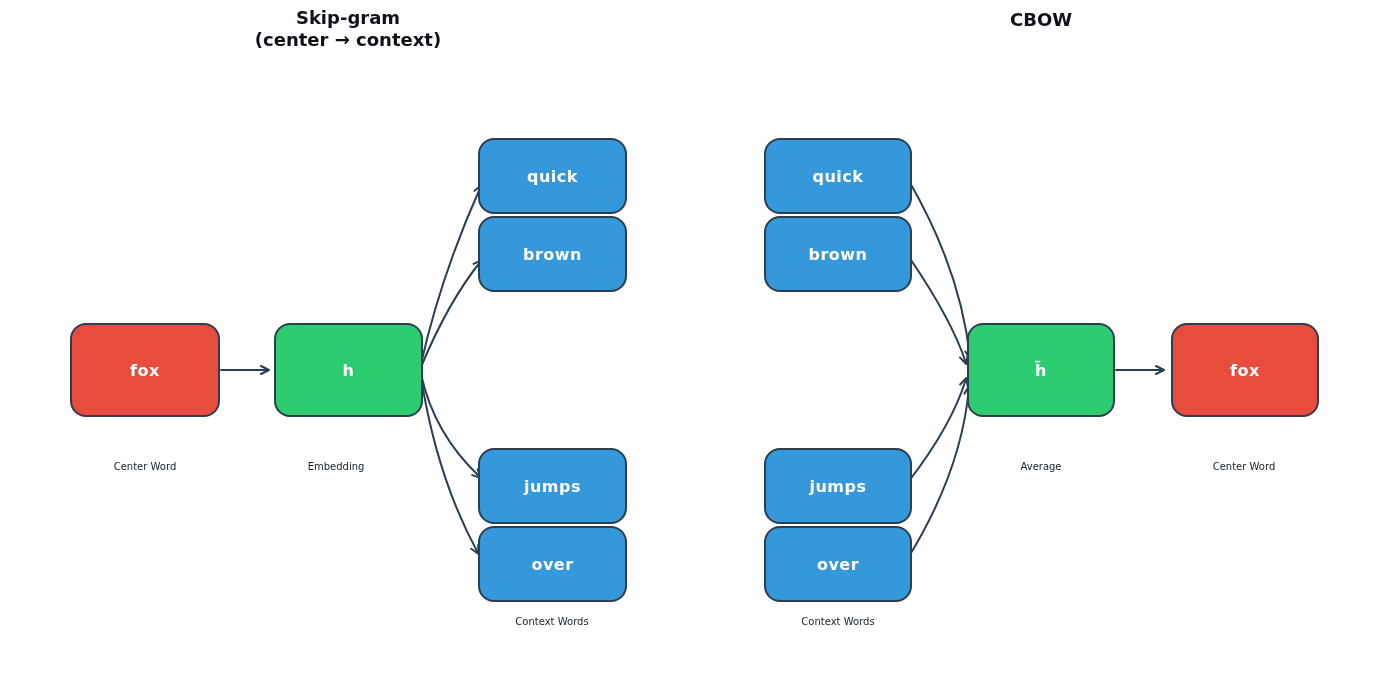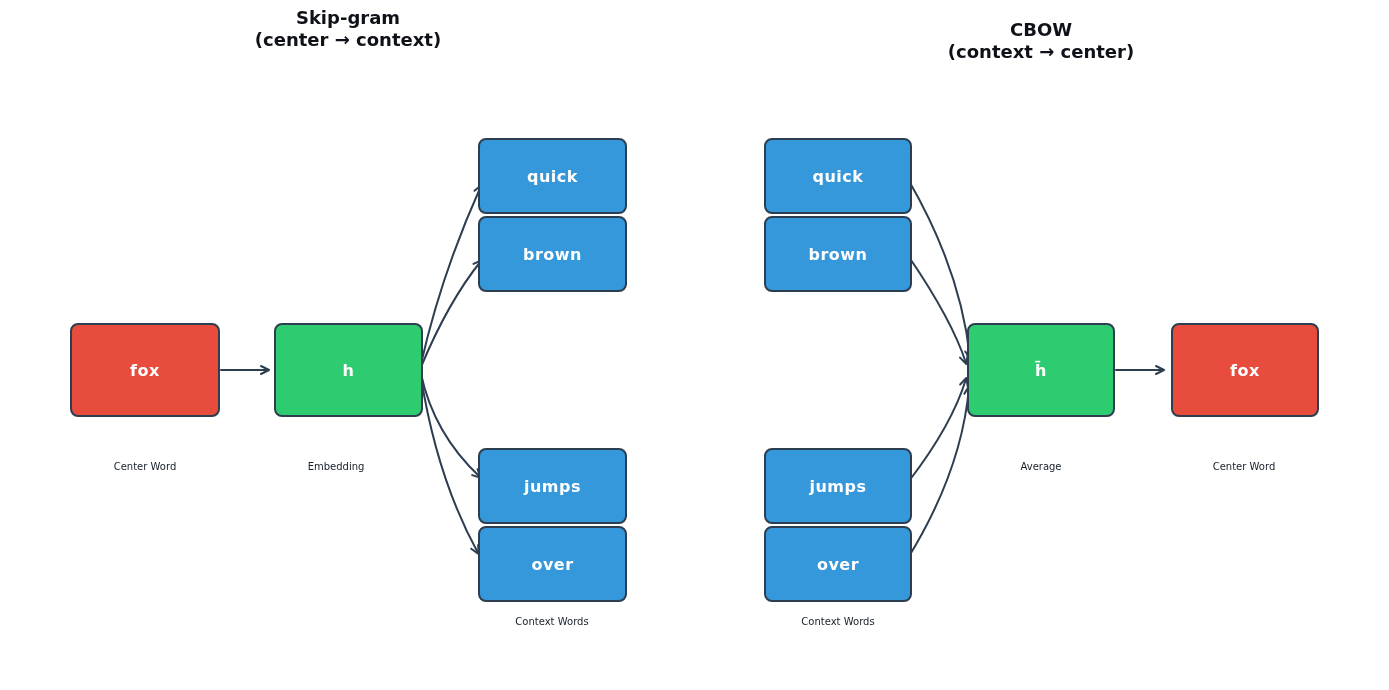--- a/index.html
+++ b/index.html
@@ -48,26 +48,26 @@
     position: absolute;
     transform: translateX(-50%);
     text-align: center;
     font-size: 18px;
     line-height: 22px;
     font-weight: bold;
     color: var(--title-text);
     white-space: nowrap;
   }
   .title-sg { left: 348px; top: 7px; }
-  .title-cb { left: 1041px; top: 19px; }
+  .title-cb { left: 1041px; top: 9px; }
 
   .box {
     position: absolute;
     border: 2.5px solid var(--outline);
-    border-radius: 8px;
+    border-radius: 16px;
     display: flex;
     align-items: center;
     justify-content: center;
     color: var(--box-text);
     font-weight: bold;
     font-size: 16px;
     letter-spacing: 0.5px;
   }
   .box.red   { background: var(--center-word-fill); text-align: center; }
   .box.green { background: var(--hidden-fill); }
@@ -125,21 +125,20 @@
     <path class="arrow" d="M 908 558 Q 962 470 969 387" marker-end="url(#ah)"></path>
     <path class="arrow" d="M 1116 370 H 1163" marker-end="url(#ah)"></path>
   </svg>
 
   <div class="title title-sg">
     <div>Skip-gram</div>
     <div>(center → context)</div>
   </div>
   <div class="title title-cb">
     <div>CBOW</div>
-    <div>(context → center)</div>
   </div>
 
   <div class="box red sg-fox">fox</div>
   <div class="box green sg-h">h</div>
   <div class="box blue sg-quick">quick</div>
   <div class="box blue sg-brown">brown</div>
   <div class="box blue sg-jumps">jumps</div>
   <div class="box blue sg-over">over</div>
 
   <div class="box blue cb-quick">quick</div>

